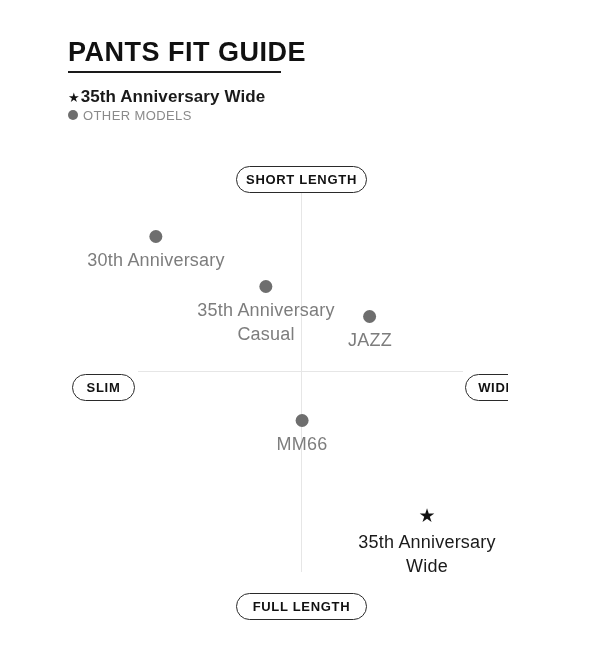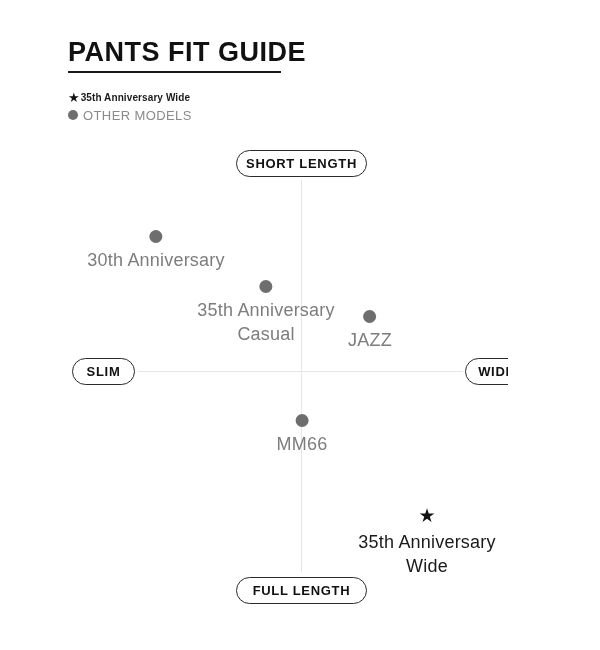--- a/index.html
+++ b/index.html
@@ -64,21 +64,21 @@
   }
   .legend-dot {
     width: 10px;
     height: 10px;
     border-radius: 50%;
     background: #6e6e6e;
     margin-right: 5px;
     flex: none;
   }
   .legend-label-star {
-    font-size: 10px;
+    font-size: 17px;
     font-weight: 700;
     color: #1a1a1a;
     letter-spacing: 0.1px;
     white-space: nowrap;
   }
   .legend-label-dot {
     font-size: 13px;
     color: #8a8a8a;
     letter-spacing: 0.4px;
     white-space: nowrap;
@@ -110,20 +110,21 @@
     background: #ffffff;
     font-size: 13px;
     font-weight: 700;
     letter-spacing: 0.7px;
     color: #111111;
     display: flex;
     align-items: center;
     justify-content: center;
     white-space: nowrap;
     box-sizing: border-box;
+    margin-top: 16px;
   }
   .pill-top    { left: 236px; top: 150px; width: 131px; height: 27px; }
   .pill-bottom { left: 236px; top: 577px; width: 131px; height: 27px; }
   .pill-left   { left: 72px;  top: 358px; width: 63px;  height: 27px; }
   .pill-right  { left: 465px; top: 358px; width: 63px;  height: 27px; }
 
   
   .point {
     position: absolute;
     transform: translateX(-50%);

